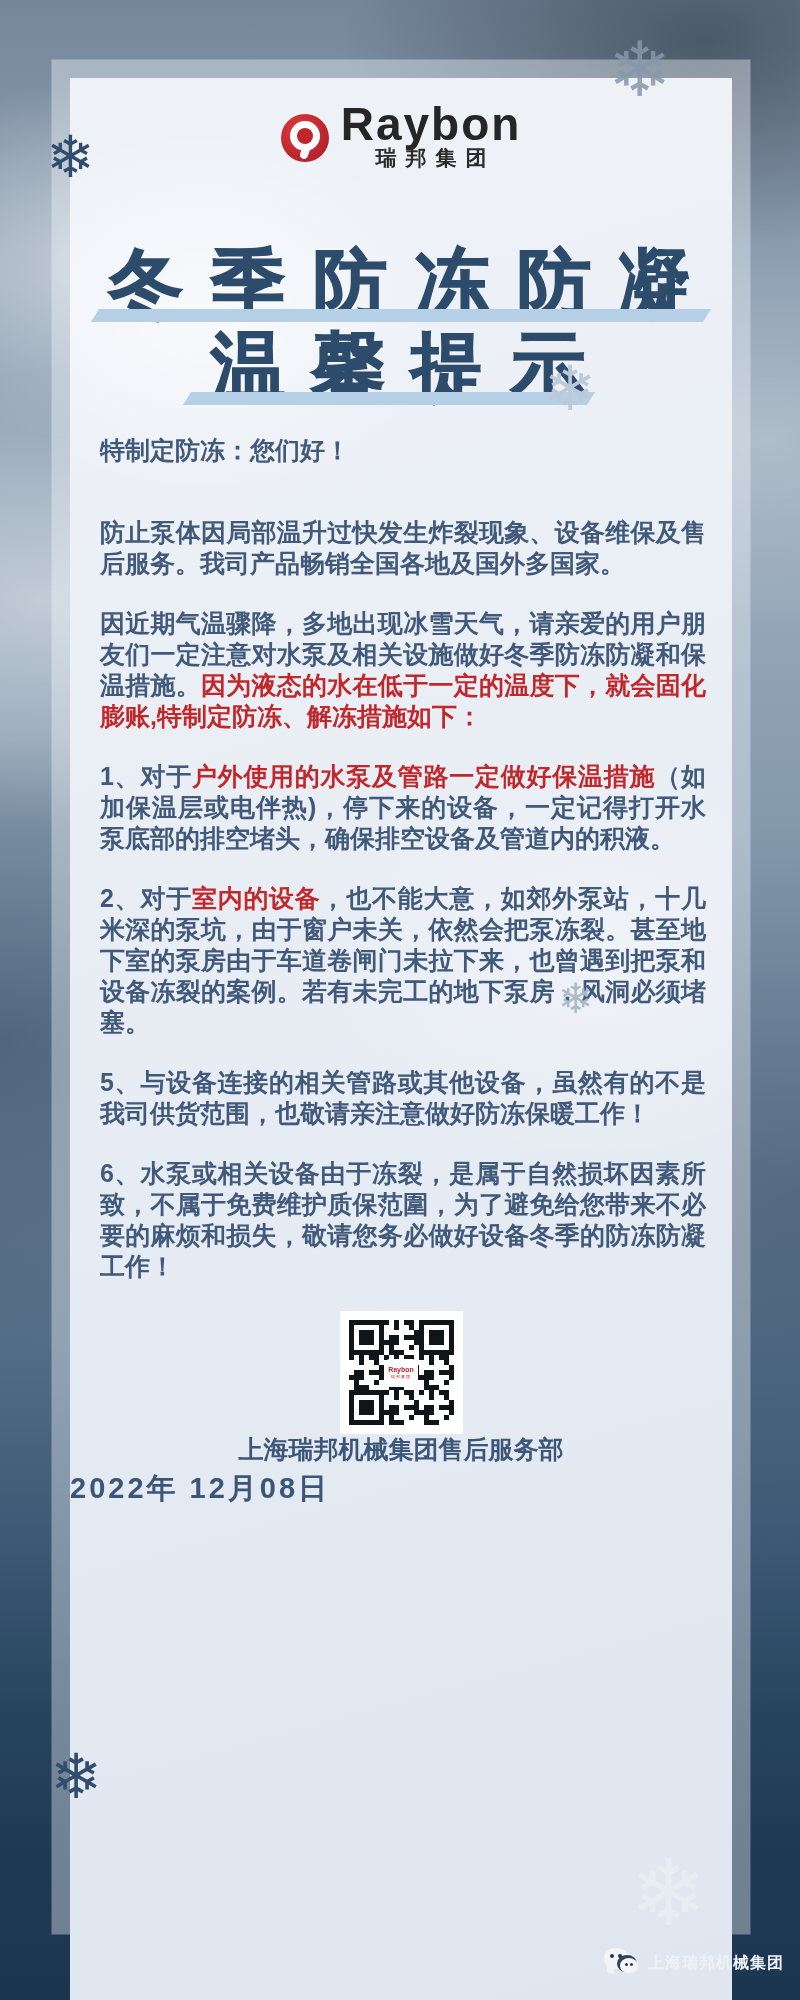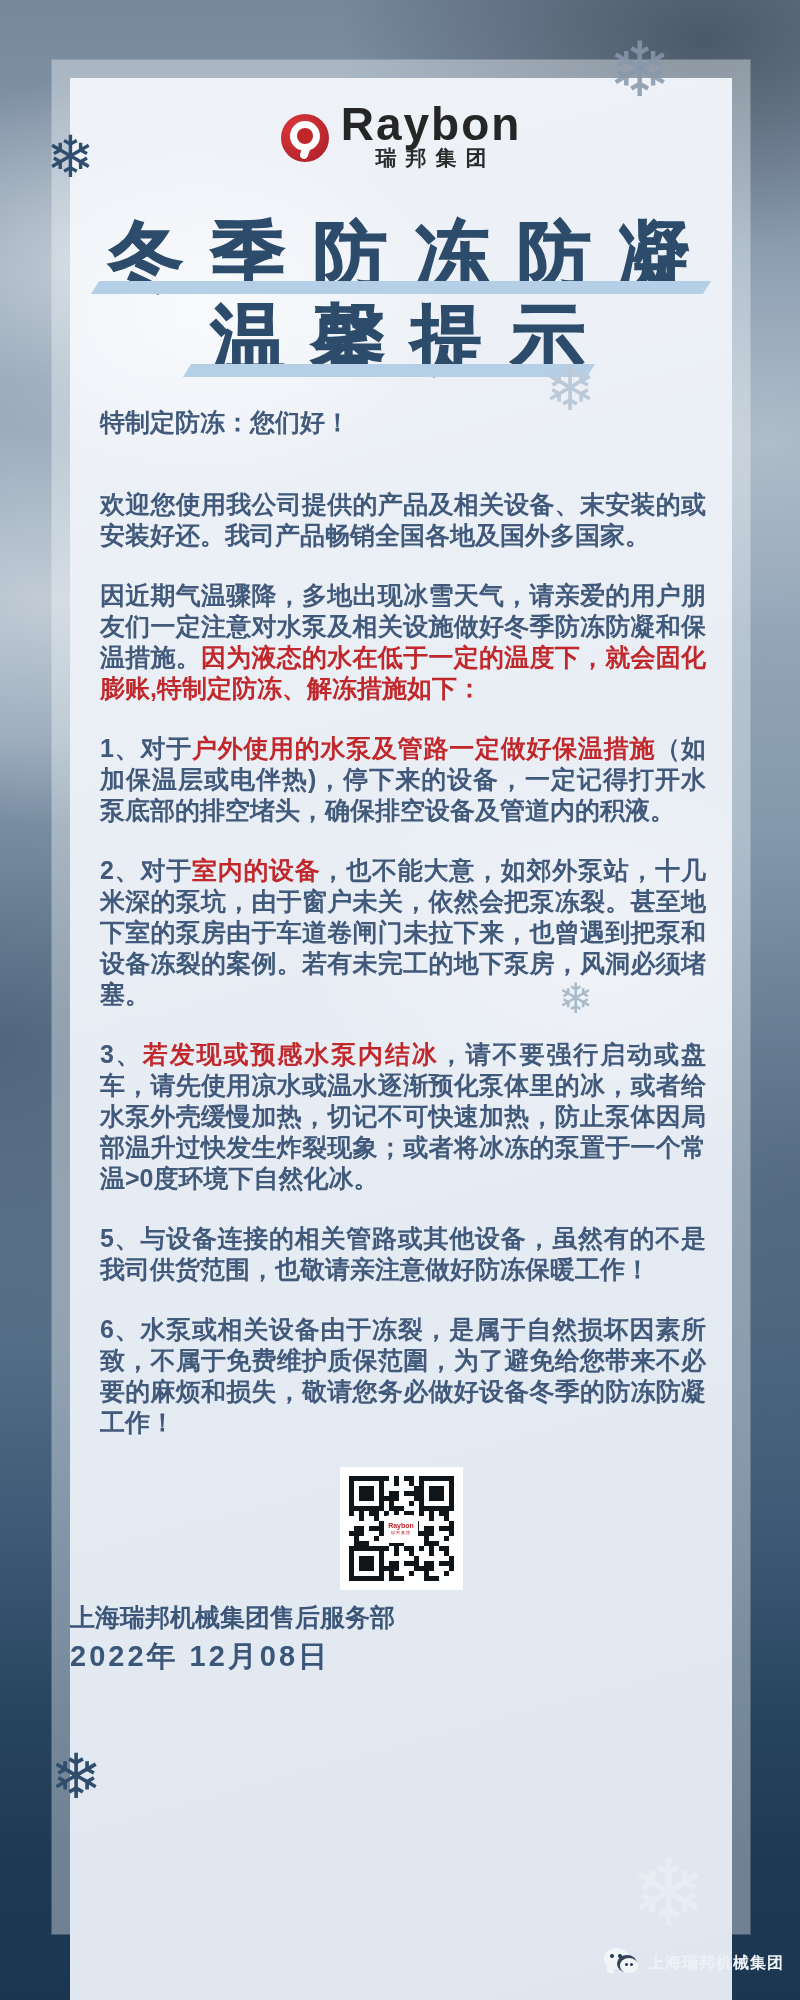--- a/index.html
+++ b/index.html
@@ -43,21 +43,21 @@
     background:radial-gradient(circle at 36% 32%,#de3a3c,#b2222a 78%);flex:0 0 auto;}
   .logo-icon .swirl{position:absolute;left:9px;top:7px;width:30px;height:30px;border-radius:50%;background:#fff;}
   .logo-icon .swirl::after{content:"";position:absolute;left:7px;top:7px;width:16px;height:16px;border-radius:50%;background:#c0262c;}
   .logo-icon .stem{position:absolute;left:20px;bottom:3px;width:8px;height:14px;border-radius:4px;background:#fff;transform:rotate(18deg);}
   .logo-text{display:flex;flex-direction:column;align-items:center;}
   .logo-brand{font-size:46px;line-height:40px;font-weight:900;color:#262626;letter-spacing:2px;}
   .logo-company{font-size:21px;line-height:26px;font-weight:700;color:#2b2b2b;letter-spacing:9px;margin-top:1px;padding-left:9px;}
   
   .title{font-weight:900;color:#2d4b6b;text-align:center;line-height:74px;font-size:74px;
     -webkit-text-stroke:1.5px #2d4b6b;}
-  .title-1{margin-top:48px;letter-spacing:28px;padding-left:28px;}
+  .title-1{margin-top:76px;letter-spacing:28px;padding-left:28px;}
   .title-2{margin-top:8px;letter-spacing:26px;padding-left:20px;}
   .underline{height:13px;background:#b5cfe7;transform:skewX(-32deg);margin:-12px auto 0;position:relative;z-index:1;}
   .underline-1{width:612px;}
   .underline-2{width:404px;transform:skewX(-32deg) translateX(-12px);}
   
   .greeting{margin:30px 26px 0 30px;font-size:25px;line-height:31px;font-weight:700;color:#41597a;}
   .notice-body{margin-top:51px;padding:0 26px 0 30px;}
   .para{margin:0 0 29px 0;font-size:25px;line-height:31px;font-weight:700;color:#41597a;
     text-align:justify;text-justify:inter-ideograph;}
   .seg-red{color:#c1282b;}
@@ -65,21 +65,21 @@
   
   .qr-box{margin:18px auto 0;width:105px;height:105px;background:#ffffff;padding:9px;position:relative;}
   .qr-grid{position:relative;width:105px;height:105px;}
   .qr-grid svg{display:block;}
   .qr-badge{position:absolute;left:50%;top:50%;transform:translate(-50%,-50%);
     width:30px;height:24px;background:#fff;border-radius:4px;box-shadow:0 0 0 2px #fff;
     display:flex;flex-direction:column;align-items:center;justify-content:center;}
   .qr-badge .b1{font-size:7px;line-height:8px;font-weight:900;color:#c0262c;}
   .qr-badge .b2{font-size:4px;line-height:5px;color:#c0262c;letter-spacing:1px;}
   
-  .dept{margin-top:12px;text-align:left;font-size:25px;line-height:31px;font-weight:700;color:#3c567a;}
+  .dept{text-align:center;font-size:25px;line-height:31px;font-weight:700;color:#3c567a;}
   .date{margin-top:6px;text-align:left;font-size:29px;line-height:34px;font-weight:700;color:#3c567a;letter-spacing:3px;}
   
   .footer-bar{position:absolute;left:0;top:1934px;width:800px;height:66px;}
   .footer-inner{position:absolute;right:16px;top:14px;display:flex;align-items:center;gap:10px;}
   .wechat-icon{position:relative;width:34px;height:30px;flex:0 0 auto;}
   .wc-big{position:absolute;left:0;top:0;width:25px;height:21px;background:#f2f5f8;border-radius:50% 50% 46% 46%;}
   .wc-big::before,.wc-big::after{content:"";position:absolute;top:6px;width:4px;height:4px;border-radius:50%;background:#22364d;}
   .wc-big::before{left:6px;} .wc-big::after{left:14px;}
   .wc-tail{position:absolute;left:3px;top:18px;width:7px;height:7px;background:#f2f5f8;transform:rotate(18deg) skew(14deg);}
   .wc-small{position:absolute;left:16px;top:10px;width:18px;height:15px;background:#f2f5f8;border-radius:50% 50% 46% 46%;box-shadow:-2px -2px 0 1px rgba(31,48,69,.9);}
@@ -115,25 +115,24 @@
       </div>
 
       <div class="title title-1">冬季防冻防凝</div>
       <div class="underline underline-1"></div>
       <div class="title title-2">温馨提示</div>
       <div class="underline underline-2"></div>
 
       <div class="greeting">特制定防冻：您们好！</div>
 
       <div class="notice-body">
-          <p class="para"><span class="seg-blue">欢迎您使用我公司提供的产品及相关设备、末安装的或安装好还。我司产品畅销全国各地及国外多国家。</span></p>
+          <p class="para"><span class="seg-blue">防止泵体因局部温升过快发生炸裂现象、设备维保及售后服务。我司产品畅销全国各地及国外多国家。</span></p>
           <p class="para"><span class="seg-blue">因近期气温骤降，多地出现冰雪天气，请亲爱的用户朋友们一定注意对水泵及相关设施做好冬季防冻防凝和保温措施。</span><span class="seg-red">因为液态的水在低于一定的温度下，就会固化膨账,特制定防冻、解冻措施如下：</span></p>
           <p class="para"><span class="seg-blue">1、对于</span><span class="seg-red">户外使用的水泵及管路一定做好保温措施</span><span class="seg-blue">（如加保温层或电伴热)，停下来的设备，一定记得打开水泵底部的排空堵头，确保排空设备及管道内的积液。</span></p>
           <p class="para"><span class="seg-blue">2、对于</span><span class="seg-red">室内的设备</span><span class="seg-blue">，也不能大意，如郊外泵站，十几米深的泵坑，由于窗户未关，依然会把泵冻裂。甚至地下室的泵房由于车道卷闸门未拉下来，也曾遇到把泵和设备冻裂的案例。若有未完工的地下泵房，风洞必须堵塞。</span></p>
-          <p class="para"><span class="seg-blue">3、</span><span class="seg-red">若发现或预感水泵内结冰</span><span class="seg-blue">，请不要强行启动或盘车，请先使用凉水或温水逐渐预化泵体里的冰，或者给水泵外壳缓慢加热，切记不可快速加热，防止泵体因局部温升过快发生炸裂现象；或者将冰冻的泵置于一个常温&gt;0度环境下自然化冰。</span></p>
           <p class="para"><span class="seg-blue">5、与设备连接的相关管路或其他设备，虽然有的不是我司供货范围，也敬请亲注意做好防冻保暖工作！</span></p>
           <p class="para"><span class="seg-blue">6、水泵或相关设备由于冻裂，是属于自然损坏因素所致，不属于免费维护质保范圍，为了避免给您带来不必要的麻烦和损失，敬请您务必做好设备冬季的防冻防凝工作！</span></p>
         </div>
 
 
       <div class="qr-box">
         <div class="qr-grid">
             <svg width="105" height="105" viewBox="0 0 105 105">
               <rect width="105" height="105" fill="#ffffff"></rect>
               <rect x="0" y="0" width="5" height="5" fill="#10151a"></rect>

